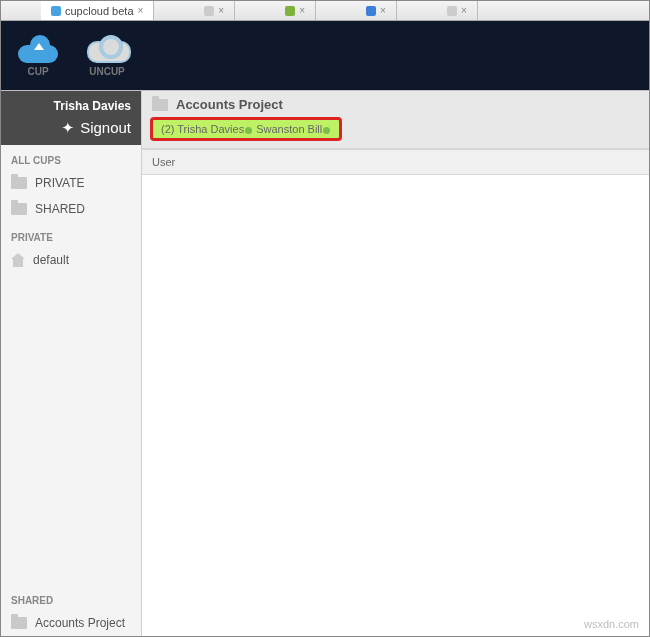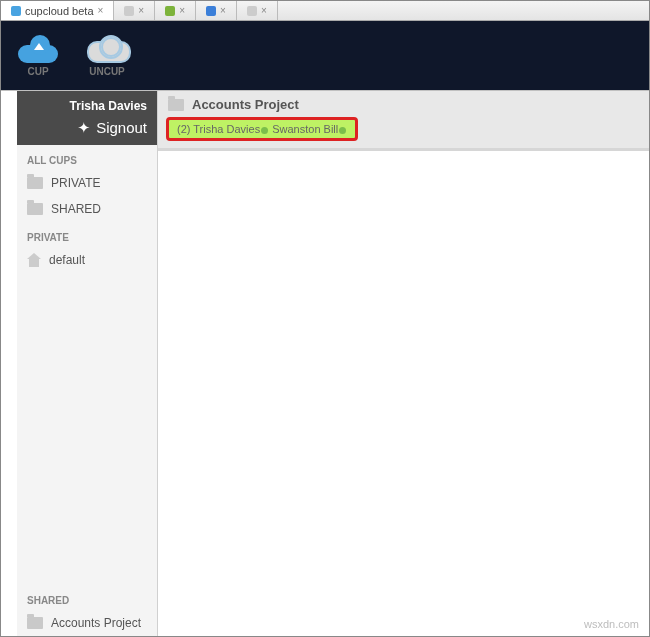--- a/index.html
+++ b/index.html
@@ -1,41 +1,41 @@
 <!DOCTYPE html>
 <html><head>
 <meta charset="utf-8">
 <style>
   * { box-sizing: border-box; margin: 0; padding: 0; }
   html, body { width: 650px; height: 637px; font-family: Arial, Helvetica, sans-serif; font-size: 12px; background: #fff; overflow: hidden; }
   body { display: flex; flex-direction: column; border: 1px solid #888; }
 
   .tabbar { height: 20px; background: linear-gradient(#f4f4f4,#e4e4e4); border-bottom: 1px solid #aaa; display: flex; align-items: stretch; }
-  .tab { display: flex; align-items: center; gap: 4px; padding: 0 10px; border-right: 1px solid #bbb; font-size: 11px; color: #444; max-width: 160px; overflow: hidden; white-space: nowrap; }
+  .tab { display: flex; align-items: center; gap: 4px; padding: 0 10px; border-right: 1px solid #bbb; font-size: 11px; color: #444; max-width: 160px; overflow: hidden; white-space: nowrap; margin-left: 40px; }
   .tab.active { background: #fff; }
   .tab .fav { width: 10px; height: 10px; border-radius: 2px; background: #49a3e1; flex-shrink:0;}
   .tab .fav.g { background:#ccc;}
   .tab .fav.gr { background:#7db33b;}
   .tab .fav.bl { background:#3b7fd9;}
   .tab .x { color:#888; font-size:10px; margin-left:auto; flex-shrink:0;}
 
   .toolbar { height: 70px; background: #0f172a; border-bottom: 1px solid #c0c0c0; display: flex; align-items: center; padding: 0 15px; gap: 25px; }
   .tool { display: flex; flex-direction: column; align-items: center; gap: 3px; cursor: pointer; }
   .tool .lbl { font-size: 10px; font-weight: bold; color: #777; }
   .cloud { width: 44px; height: 28px; position: relative; }
   .cloud::before { content:""; position:absolute; bottom:0; left:2px; width:40px; height:18px; border-radius:10px; }
   .cloud::after { content:""; position:absolute; top:0; left:14px; width:20px; height:20px; border-radius:50%; }
   .cloud.filled::before, .cloud.filled::after { background:#45a2e0; }
   .cloud.outline::before, .cloud.outline::after { background:#dbdbdb; box-shadow: 0 0 0 2px #a6c9e2 inset; }
   .cloud.outline::before { border: 2px solid #a6c9e2; background:#dbdbdb; box-shadow:none;}
   .cloud.outline::after { border: 2px solid #a6c9e2; background:#dbdbdb;}
   .cloud .arrow { position:absolute; left:18px; top:8px; width:0; height:0; border-left:5px solid transparent; border-right:5px solid transparent; z-index:2;}
   .cloud.filled .arrow { border-bottom:7px solid #fff; }
 
-  .main { flex: 1; display: flex; min-height: 0; padding-left: 16px; }
+  .main { flex: 1; display: flex; min-height: 0; }
   .sidebar { width: 141px; background: #f4f4f4; border-right: 1px solid #d0d0d0; display: flex; flex-direction: column; font-size: 12px; color:#555; position:relative;}
   .userblock { background: #4a4a4a; color: #fff; padding: 8px 10px; text-align: right; }
   .userblock .name { font-weight: bold; font-size: 12px; display:block; margin-bottom:6px;}
   .userblock .signout { cursor:pointer; font-size:15px;}
   .userblock .signout .bolt { font-weight:normal; margin-right:6px;}
   .section { padding: 10px 10px 4px 10px; font-size: 10px; color:#888; font-weight:bold;}
   .item { display:flex; align-items:center; gap:8px; padding: 6px 10px; cursor:pointer; color:#555;}
   .folder-ico { width:16px; height:12px; background:#c9c9c9; border-radius:1px; position:relative; flex-shrink:0; display:inline-block;}
   .folder-ico::before{content:"";position:absolute;top:-3px;left:0;width:7px;height:3px;background:#c9c9c9;border-radius:1px 1px 0 0;}
   .home-ico { width:14px; height:14px; flex-shrink:0; display:inline-block; position:relative;}
@@ -132,17 +132,18 @@
     <div class="crumbs">
       <div class="crumb-main">
         <span class="folder-ico"></span>
         <span>Accounts Project</span>
       </div>
       <div class="highlight">
         <span>(2) Trisha Davies</span><span class="dot"></span><span> Swanston Bill</span><span class="dot"></span>
       </div>
     </div>
     <div class="theader">
+      <div class="col user">User</div>
     </div>
     <div style="flex:1"></div>
     <div class="watermark">wsxdn.com</div>
   </div>
 </div>
 
 </body></html>

